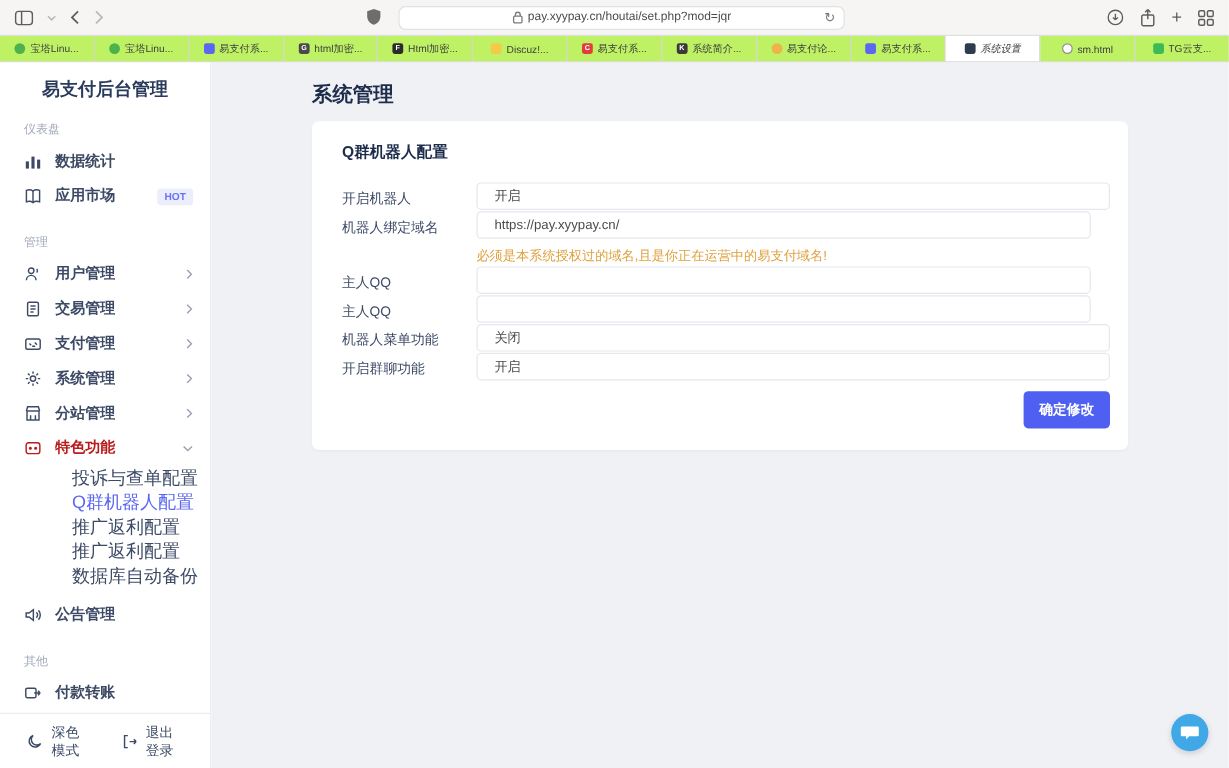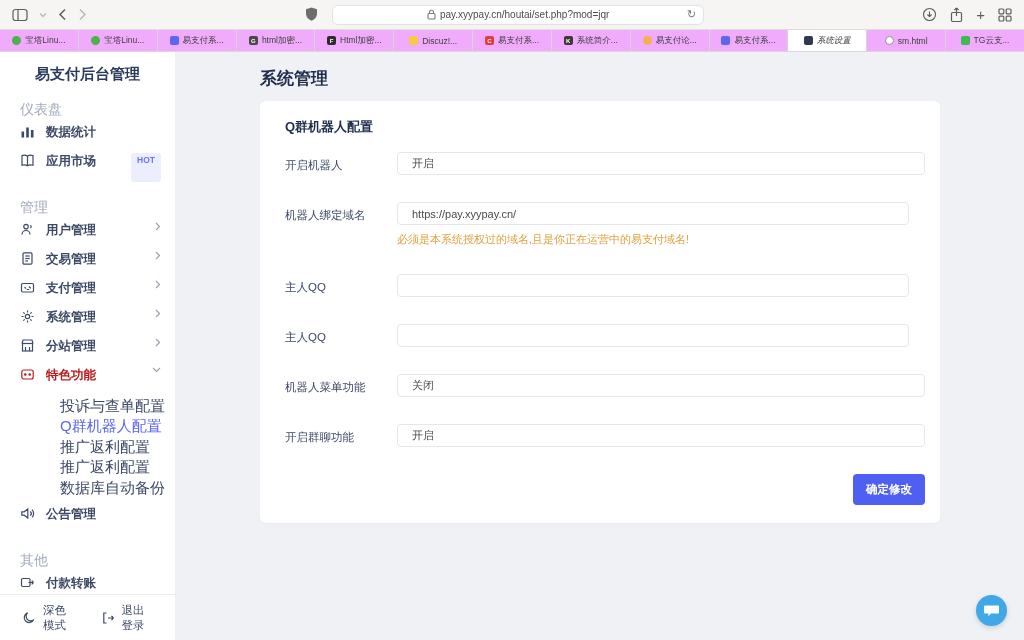--- a/index.html
+++ b/index.html
@@ -16,57 +16,57 @@
   .spacer { flex:1; }
   .addressbar { width:372px; height:20px; background:#ffffff; border:1px solid #e3e2e2;
     border-radius:6px; display:flex; align-items:center; justify-content:center; gap:4px;
     font-size:10px; color:#4c4c4c; position:relative; margin-left:14px; }
   .addressbar .reload { position:absolute; right:7px; font-size:11px; color:#7c7c7c; }
   .tb-right { display:flex; align-items:center; gap:13px; }
   .plus-glyph { font-size:15px; color:#5d5d5d; line-height:1; }
 
   .tabstrip { height:22px; background:#e9e7e8; display:flex; flex-shrink:0; border-bottom:1px solid #d9d7d8; }
   .tab { flex:1; display:flex; align-items:center; justify-content:center; gap:4px;
-    font-size:8.5px; color:#3e3e3e; background:#f0abfc; border-right:1px solid #d7d5d6;
+    font-size:8.5px; color:#3e3e3e; background:#bef264; border-right:1px solid #d7d5d6;
     overflow:hidden; white-space:nowrap; cursor:default; }
   .tab:last-child { border-right:none; }
   .tab.active { background:#ffffff;font-style:italic; }
   .fav { width:9px; height:9px; flex-shrink:0; display:inline-flex; align-items:center;
     justify-content:center; }
   .fav i { font-style:normal; font-size:6px; color:#fff; font-weight:bold; line-height:1; }
   .tlabel { overflow:hidden; text-overflow:ellipsis; max-width:62px; }
 
   
   .app { flex:1; display:flex; min-height:0; }
   .sidebar { width:176px; background:#ffffff; border-right:1px solid #edeff3;
     position:relative; flex-shrink:0; }
   .side-title { text-align:center; font-size:15px; font-weight:bold; color:#2a3a5c; padding-top:13px; }
-  .sec { font-size:14px; color:#a2aabb; margin:17px 0 5px 20px; }
-  .item { height:29px; display:flex; gap:11px; padding:0 14px 0 20px;
+  .sec { font-size:10px; color:#a2aabb; margin:17px 0 5px 20px; }
+  .item { height:29px; display:flex; align-items:center; gap:11px; padding:0 14px 0 20px;
     font-size:12.5px; font-weight:bold; color:#3d4a66; cursor:pointer; }
   .item .ic { width:15px; height:15px; flex-shrink:0; }
   .item .chev { margin-left:auto; color:#9aa2b2; display:inline-flex; }
   .item.accent { color:#b91c1c; }
   .badge { margin-left:auto; background:#eceefe; color:#6a74f5; font-size:8.5px; font-weight:bold;
     padding:2px 6px; border-radius:3px; }
   .subitem { height:20.5px; display:flex; align-items:center; padding-left:60px;
     font-size:15px; color:#3d4a66; cursor:pointer; }
   .subitem.active { color:#5a67f0; }
   .side-footer { position:absolute; left:0; right:0; bottom:0; height:46px;
     border-top:1px solid #e9ebf0; display:flex; align-items:center; padding:0 22px; gap:26px; }
   .foot-btn { display:flex; align-items:center; gap:7px; font-size:11.5px; color:#3d4a66; cursor:pointer; }
   .foot-btn .ic { width:14px; height:14px; }
 
   
   .main { flex:1; background:#f0f1f5; padding:0 84px; min-width:0; }
   .page-title { font-size:17px; font-weight:bold; color:#1f2d4d; margin:15px 0 11px; }
   .card { background:#fff; border-radius:6px; padding:17px 15px 18px 25px;
     box-shadow:0 1px 2px rgba(20,30,60,0.03); }
   .card-title { font-size:13px; font-weight:bold; color:#1f2d4d; margin-bottom:16px; }
-  .frow { display:flex; margin-bottom:27px; }
+  .frow { display:flex; margin-bottom:1px; }
   .flabel { width:112px; flex-shrink:0; font-size:11.5px; color:#3d4a66; padding-top:6px; }
   .fctrl { flex:1; min-width:0; }
   .fctrl input { width:100%; height:23px; border:1px solid #e4e7ee; border-radius:4px;
     padding:0 14px; font-size:11px; color:#4a4a4a; background:#fff; outline:none;
     font-family:inherit; }
   .fctrl input.narrow { width:97%; }
   .help { font-size:11px; color:#dfa03c; margin-top:7px; }
   .btn-row { text-align:right; margin-top:9px; }
   .submit-btn { background:#4e5ff1; color:#fff; border:none; border-radius:4px;
     font-size:11.5px; font-weight:bold; padding:8px 13px; cursor:pointer; font-family:inherit; }

